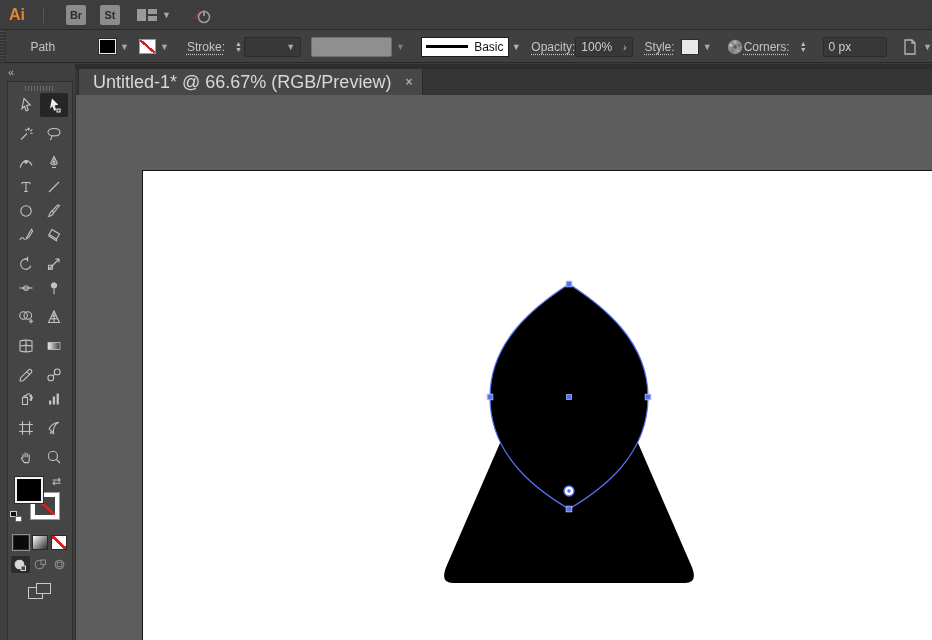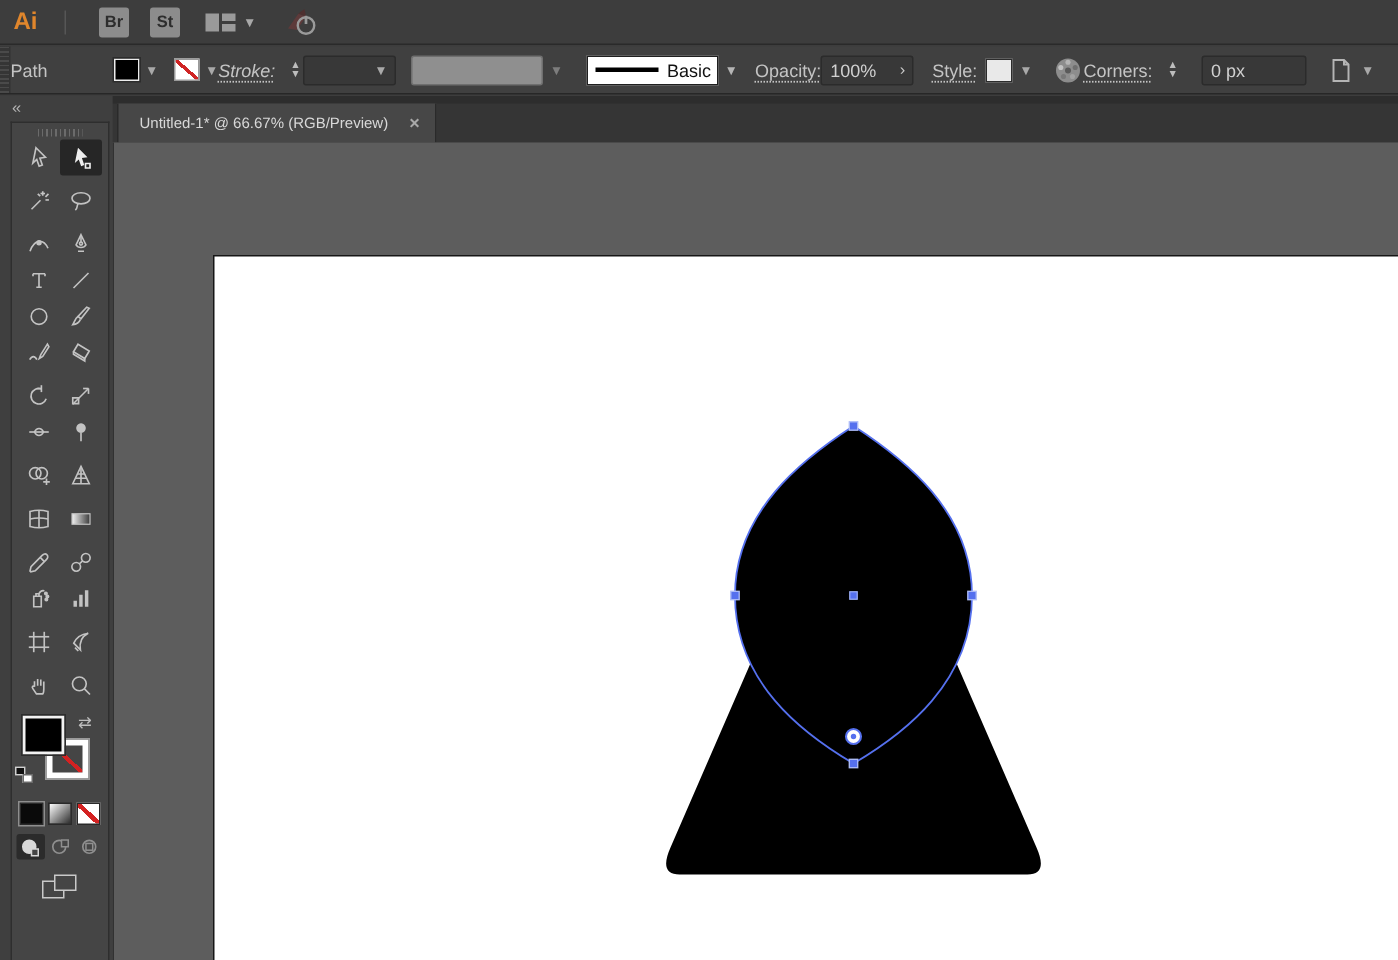--- a/index.html
+++ b/index.html
@@ -44,21 +44,21 @@
   #opacity-arrow { color:#c9c9c9; font-size:11px; }
   #style-swatch { width:18px; height:16px; background:#e9e9e9; border:1px solid #2c2c2c; }
   #corners-field { width:70px; justify-content:flex-start; }
   #docsetup-group { display:flex; align-items:center; margin-left:14px; }
 
   
   #tabstrip { position:absolute; left:75px; top:64px; width:857px; height:31px; background:#353535; }
   #tabstrip-top { position:absolute; left:0; top:0; width:100%; height:5px; background:#2d2d2d; }
   #doc-tab { position:absolute; left:3px; top:5px; height:26px; background:#474747; display:flex; align-items:center;
     padding:0 10px 0 14px; border-right:1px solid #2a2a2a; border-left:1px solid #2a2a2a; }
-  #doc-tab-title { color:#d8d8d8; font-size:10px; margin-right:14px; white-space:nowrap; }
+  #doc-tab-title { color:#d8d8d8; font-size:18px; margin-right:14px; white-space:nowrap; }
   #doc-tab-close { color:#a9a9a9; font-size:12px; font-weight:bold; }
 
   
   #left-rail { position:absolute; left:0; top:64px; width:75px; height:576px; background:#3f3f3f; }
   #collapse-btn { position:absolute; left:8px; top:2px; color:#b5b5b5; font-size:11px; }
   #toolbar-panel { position:absolute; left:7px; top:17px; width:66px; height:559px; background:#454545;
     border:1px solid #2e2e2e; border-bottom:none; }
   #toolbar-grip { margin:4px auto 2px auto; width:30px; height:5px;
     background:repeating-linear-gradient(90deg,#6b6b6b 0 1px,transparent 1px 3px); }
   #tools { display:grid; grid-template-columns:28px 28px; justify-content:center; }
@@ -122,30 +122,30 @@
         <path d="M3 14 L10 4 L15 6 L9 15 Z" fill="#5d3a3a"></path>
         <path d="M10 4 L14 1 L15 6 Z" fill="#4e3030"></path>
         <circle cx="15" cy="12" r="5.5" fill="none" stroke="#9a9a9a" stroke-width="1.6"></circle>
         <line x1="15" y1="5.5" x2="15" y2="11" stroke="#9a9a9a" stroke-width="1.8"></line>
       </svg>
     </div>
   </div>
 
   <div id="controlbar">
     <div id="cb-grip"></div>
-    <span class="cb-label" style="margin-left:0;text-align:center;">Path</span>
+    <span class="cb-label" style="margin-left:24px;text-align:center;">Path</span>
     <div class="swatch-group" style="margin-left:44px;">
       <div class="fill-swatch"></div>
       <span class="chev">▼</span>
     </div>
     <div class="swatch-group">
       <div class="none-swatch"></div>
       <span class="chev">▼</span>
     </div>
-    <span class="cb-label cb-link" style="font-style:italic;">Stroke:</span>
+    <span class="cb-label cb-link" style="margin-left:18px;">Stroke:</span>
     <div class="stepper">
         <span>▲</span>
         <span>▼</span>
       </div>
     <div class="dd-dark" style="width:62px; margin-left:2px;">
       <span></span>
       <span class="chev">▼</span>
     </div>
     <div class="dd-dark dd-disabled" style="width:88px; margin-left:10px;"></div>
     <span class="chev" style="color:#7d7d7d;">▼</span>

